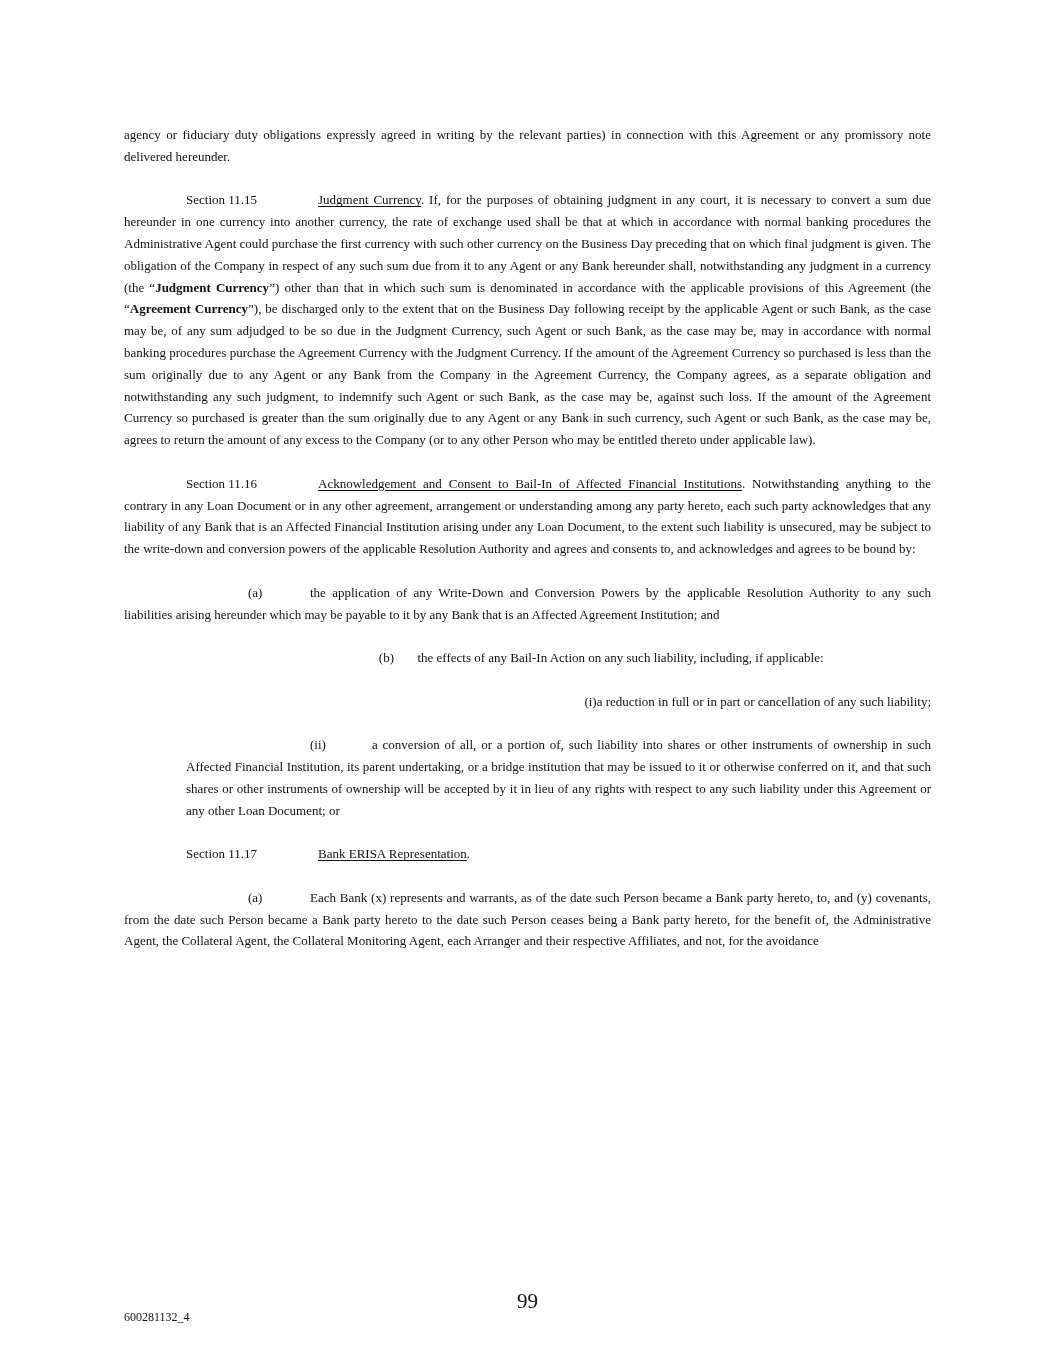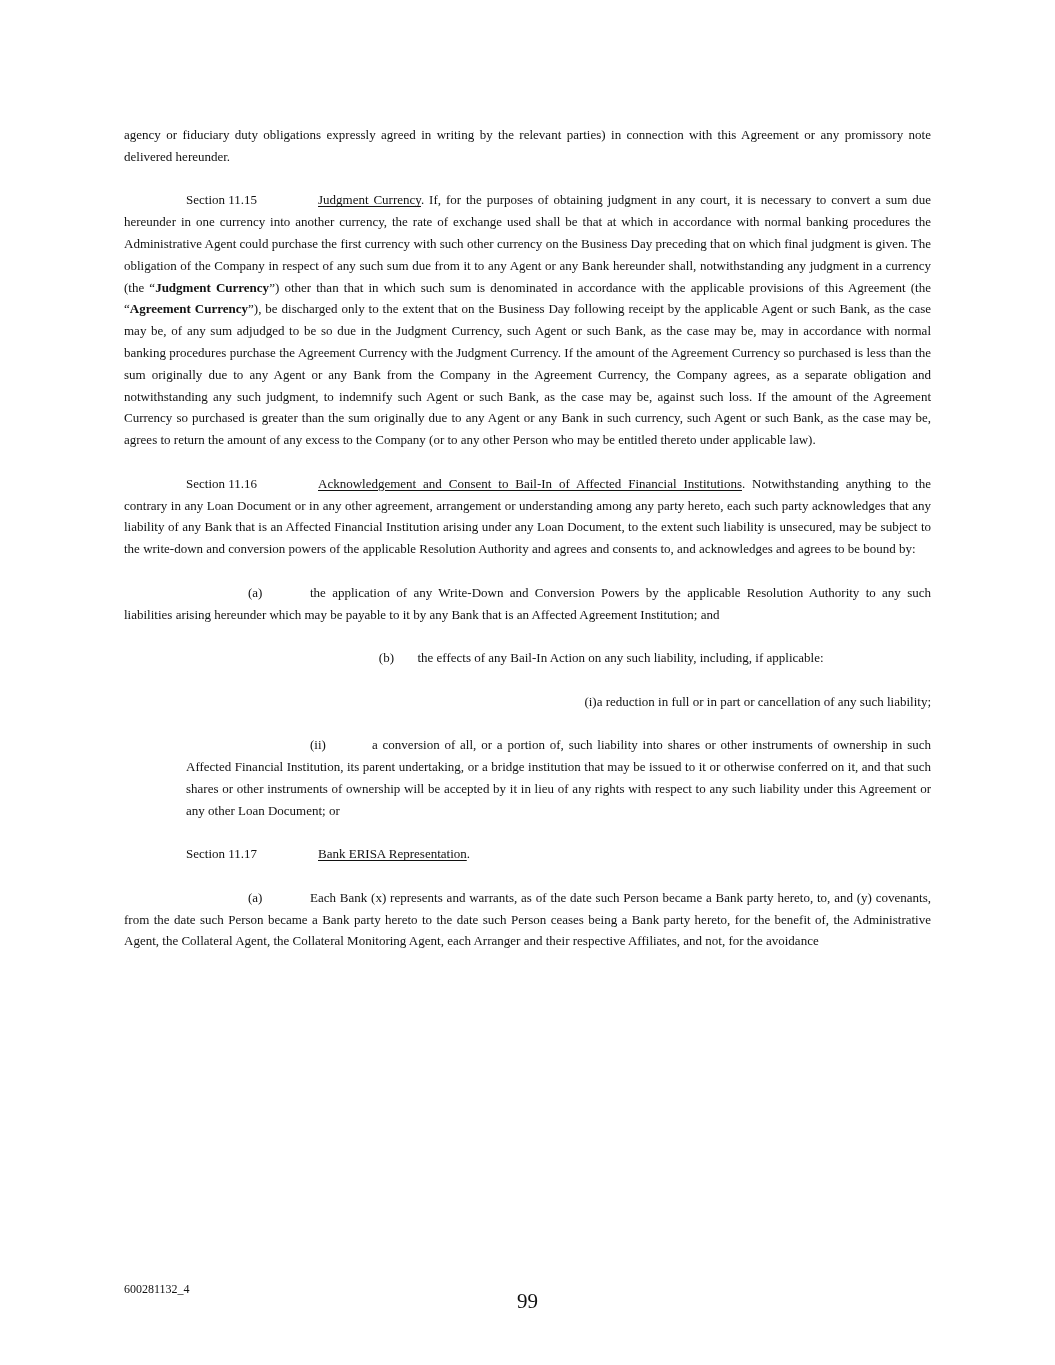--- a/index.html
+++ b/index.html
@@ -16,21 +16,21 @@
   .sec-num { display: inline-block; width: 132px; text-indent: 0; }
   .ul { text-decoration: underline; text-underline-offset: 2px; }
   .lbl { display: inline-block; width: 62px; text-indent: 0; }
   .cont { padding-left: 62px; text-indent: 124px; }
   b { font-weight: bold; }
   .page-num {
     position: absolute; left: 0; right: 0; top: 1266px; text-align: center;
     font-family: "Liberation Serif", serif; font-size: 21px; color: #111; margin-top: 23px;
   }
   .doc-id {
-    position: absolute; left: 124px; top: 1282px;
+    position: absolute; left: 124px; top: 1310px;
     font-family: "Liberation Serif", serif; font-size: 12px; color: #111;
   }
 </style>
 </head>
 <body>
 
 <div class="page">
   <p>agency or fiduciary duty obligations expressly agreed in writing by the relevant parties) in connection with this Agreement or any promissory note delivered hereunder.</p>
 
   <p class="ind1"><span class="sec-num">Section 11.15</span><span class="ul">Judgment Currency</span><span>.  If, for the purposes of obtaining judgment in any court, it is necessary to convert a sum due hereunder in one currency into another currency, the rate of exchange used shall be that at which in accordance with normal banking procedures the Administrative Agent could purchase the first currency with such other currency on the Business Day preceding that on which final judgment is given.  The obligation of the Company in respect of any such sum due from it to any Agent or any Bank hereunder shall, notwithstanding any judgment in a currency (the “</span><b>Judgment Currency</b><span>”) other than that in which such sum is denominated in accordance with the applicable provisions of this Agreement (the “</span><b>Agreement Currency</b><span>”), be discharged only to the extent that on the Business Day following receipt by the applicable Agent or such Bank, as the case may be, of any sum adjudged to be so due in the Judgment Currency, such Agent or such Bank, as the case may be, may in accordance with normal banking procedures purchase the Agreement Currency with the Judgment Currency.  If the amount of the Agreement Currency so purchased is less than the sum originally due to any Agent or any Bank from the Company in the Agreement Currency, the Company agrees, as a separate obligation and notwithstanding any such judgment, to indemnify such Agent or such Bank, as the case may be, against such loss.  If the amount of the Agreement Currency so purchased is greater than the sum originally due to any Agent or any Bank in such currency, such Agent or such Bank, as the case may be, agrees to return the amount of any excess to the Company (or to any other Person who may be entitled thereto under applicable law).</span></p>

